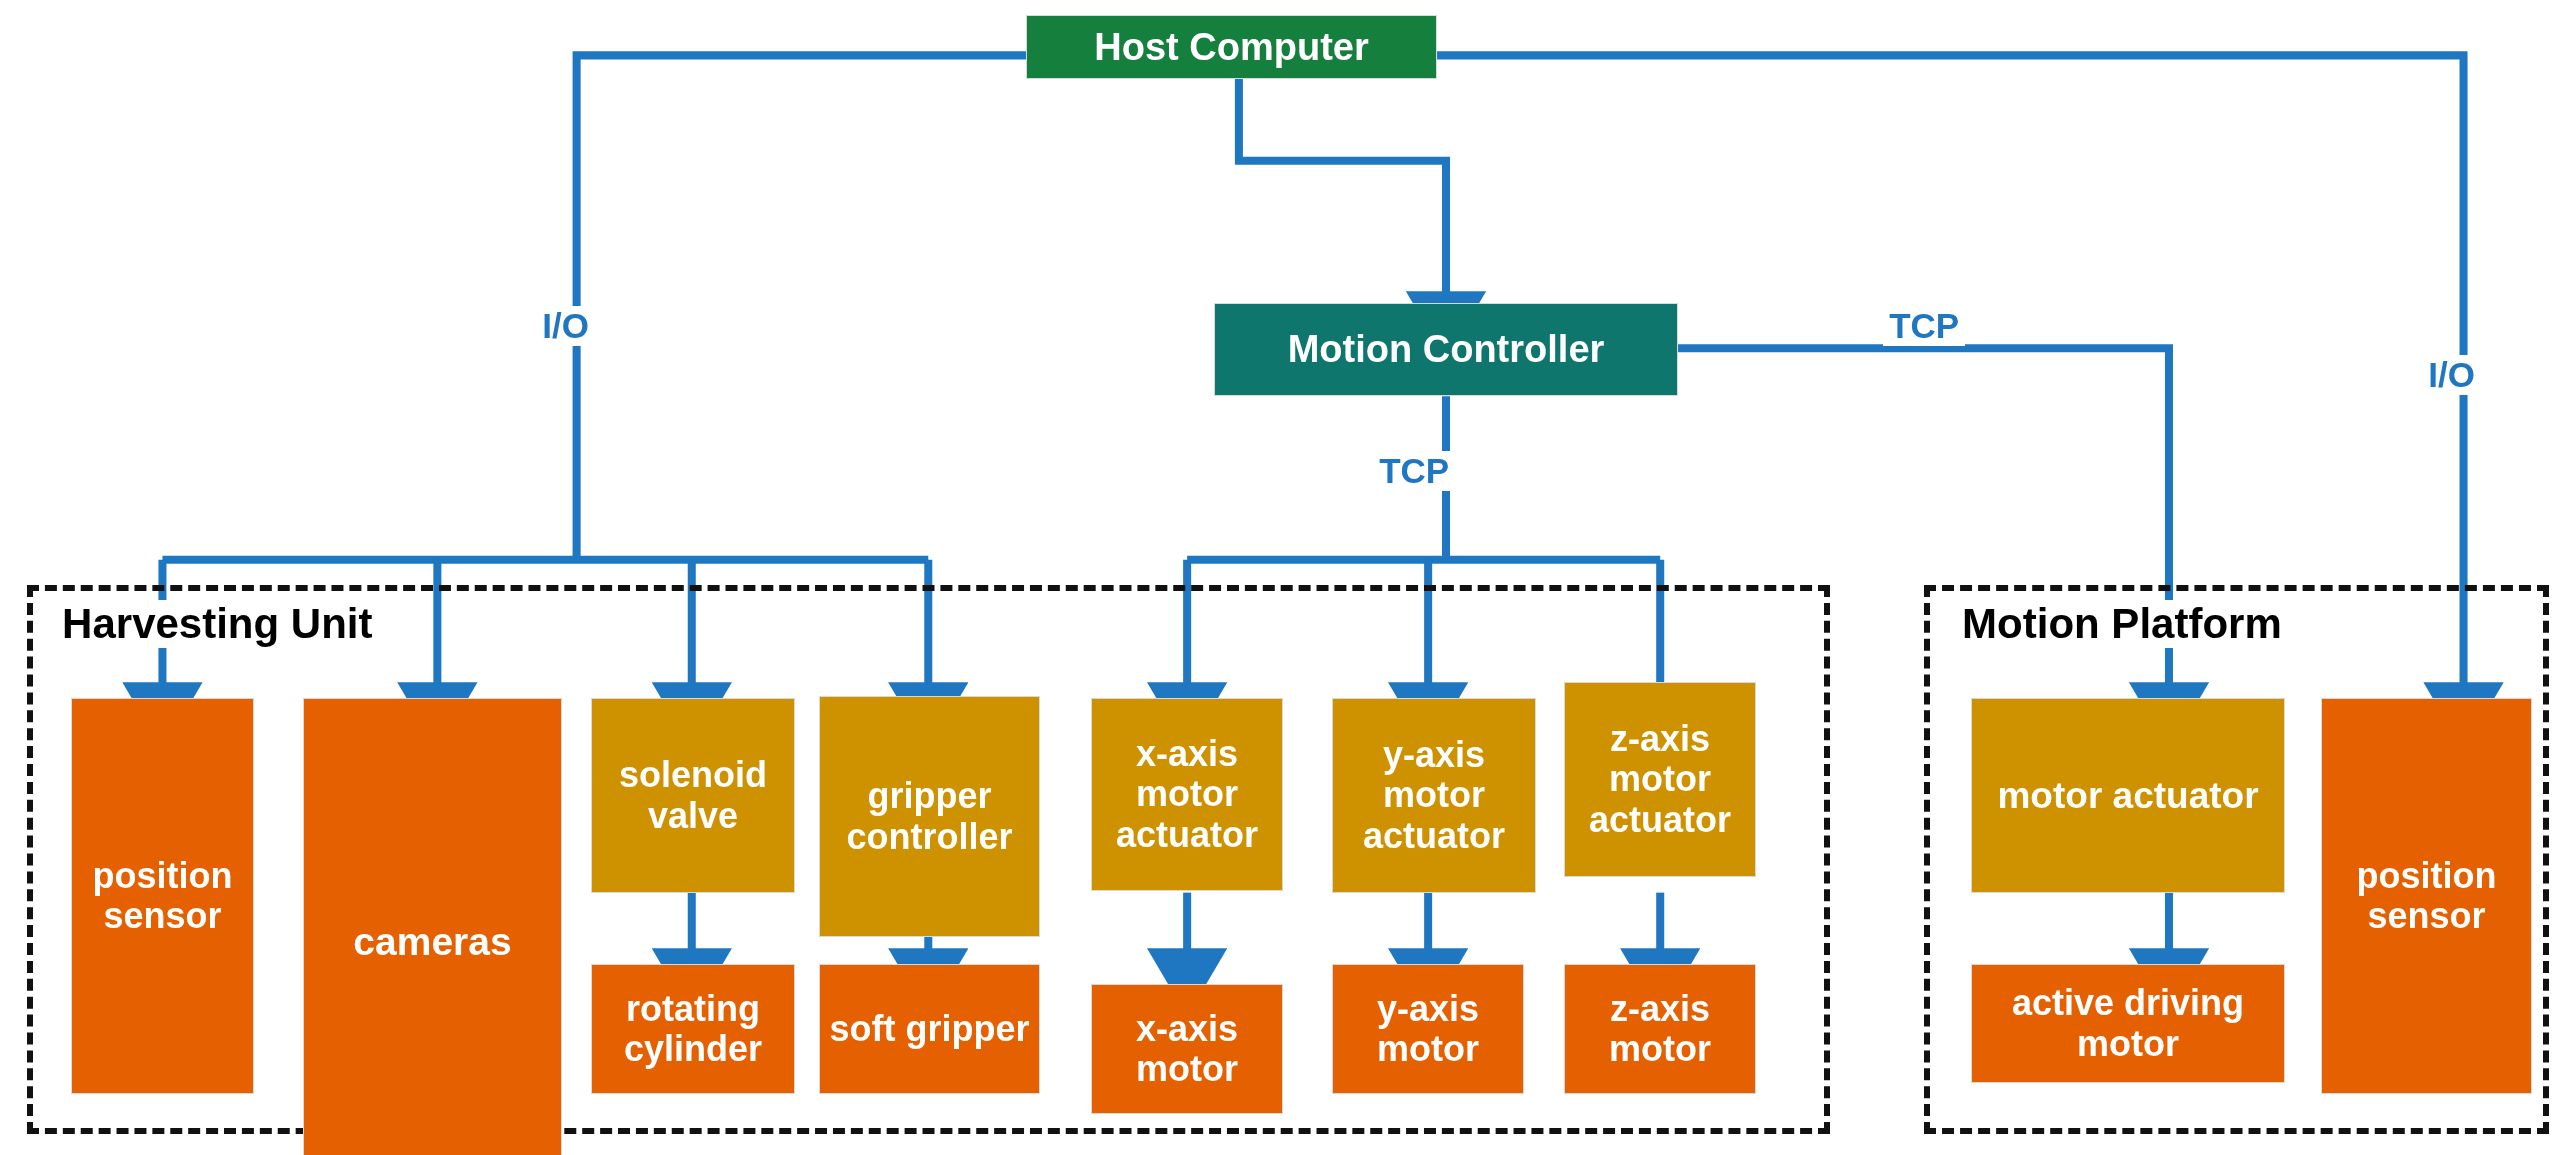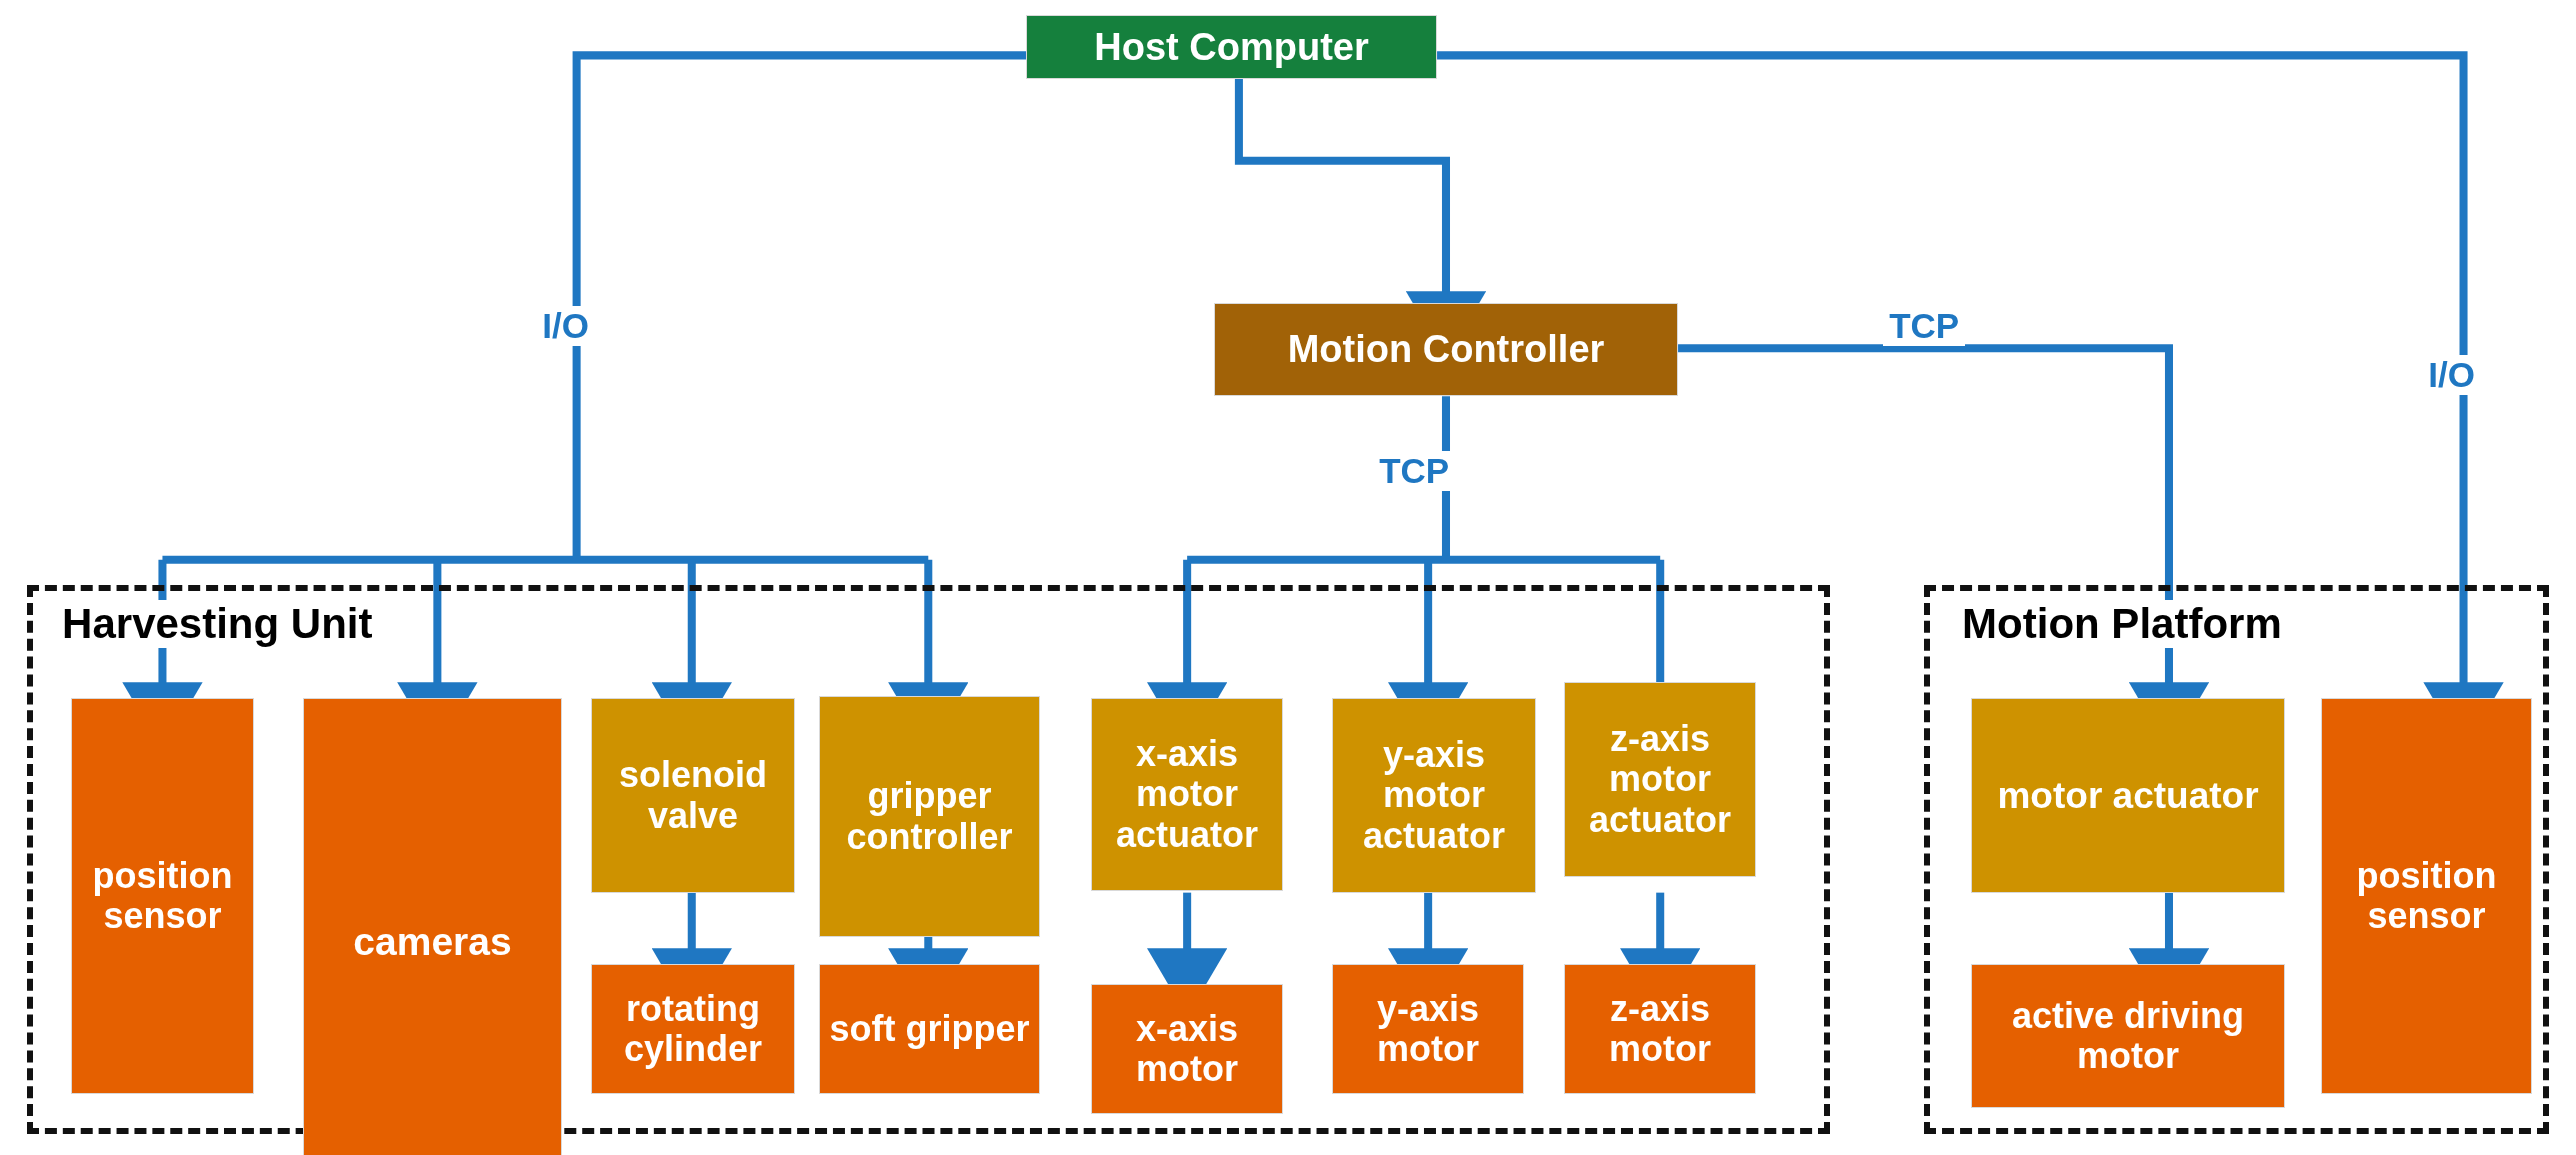--- a/index.html
+++ b/index.html
@@ -6,21 +6,21 @@
   body{width:2576px;height:1156px;font-family:"Liberation Sans",sans-serif;}
   #stage{position:relative;width:2576px;height:1156px;overflow:hidden;background:#fff;}
   svg.wires{position:absolute;left:0;top:0;width:2576px;height:1156px;}
 
   .node{position:absolute;box-sizing:border-box;display:flex;align-items:center;
         justify-content:center;text-align:center;color:#ffffff;font-weight:bold;
         line-height:1.12;border:1.8px solid #d9d9d9;}
   .node span{display:block;padding:0 5.4px;}
 
   .blue{background:#15803d;}
-  .green{background:#a16207;}
+  .green{background:#0f766e;}
   .gold{background:#CE9200;}
   .orange{background:#E56000;}
 
   .group{position:absolute;box-sizing:border-box;border:6.2px dashed #111111;background:transparent;}
   .group-title{position:absolute;font-weight:bold;color:#000000;white-space:nowrap;background:#fff;padding:0 7.1px;}
 
   .edge-label{position:absolute;color:#1F77C2;font-weight:bold;background:#ffffff;
               padding:0 6.2px;white-space:nowrap;}
 </style>
 </head>
@@ -130,21 +130,21 @@
   </div>
 
   <div class="node orange" style="left:1564px;top:964px;width:192px;height:130px;font-size:36px;">
     <span>z-axis motor</span>
   </div>
 
   <div class="node gold" style="left:1971px;top:698px;width:314px;height:195px;font-size:37px;">
     <span>motor actuator</span>
   </div>
 
-  <div class="node orange" style="left:1971px;top:964px;width:314px;height:144px;font-size:36px;">
+  <div class="node orange" style="left:1971px;top:964px;width:314px;height:119px;font-size:36px;">
     <span>active driving motor</span>
   </div>
 
   <div class="node orange" style="left:2321px;top:698px;width:211px;height:396px;font-size:36px;">
     <span>position sensor</span>
   </div>
 
 </div>
 
 

